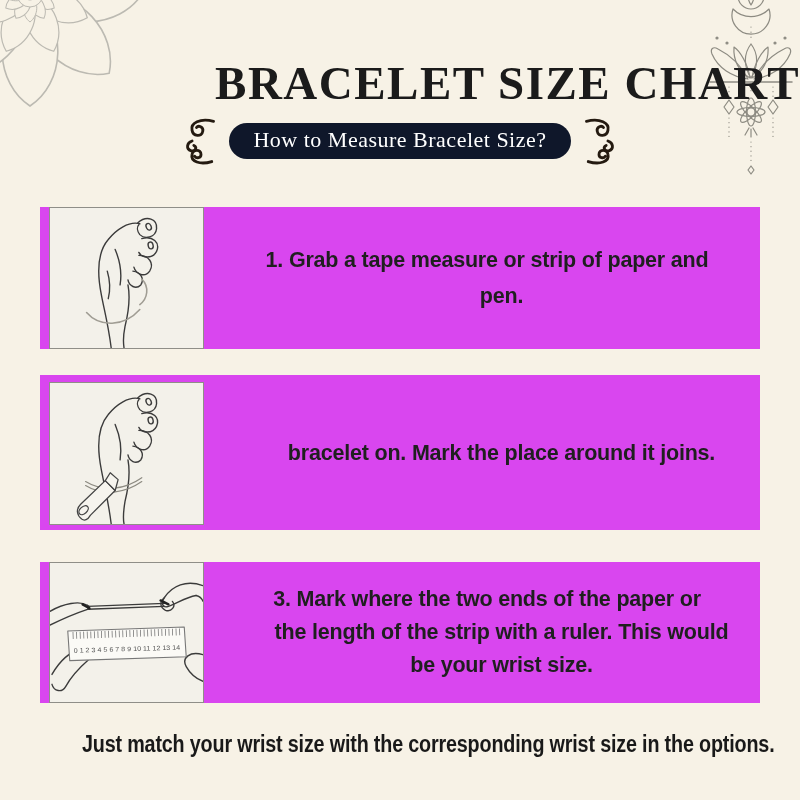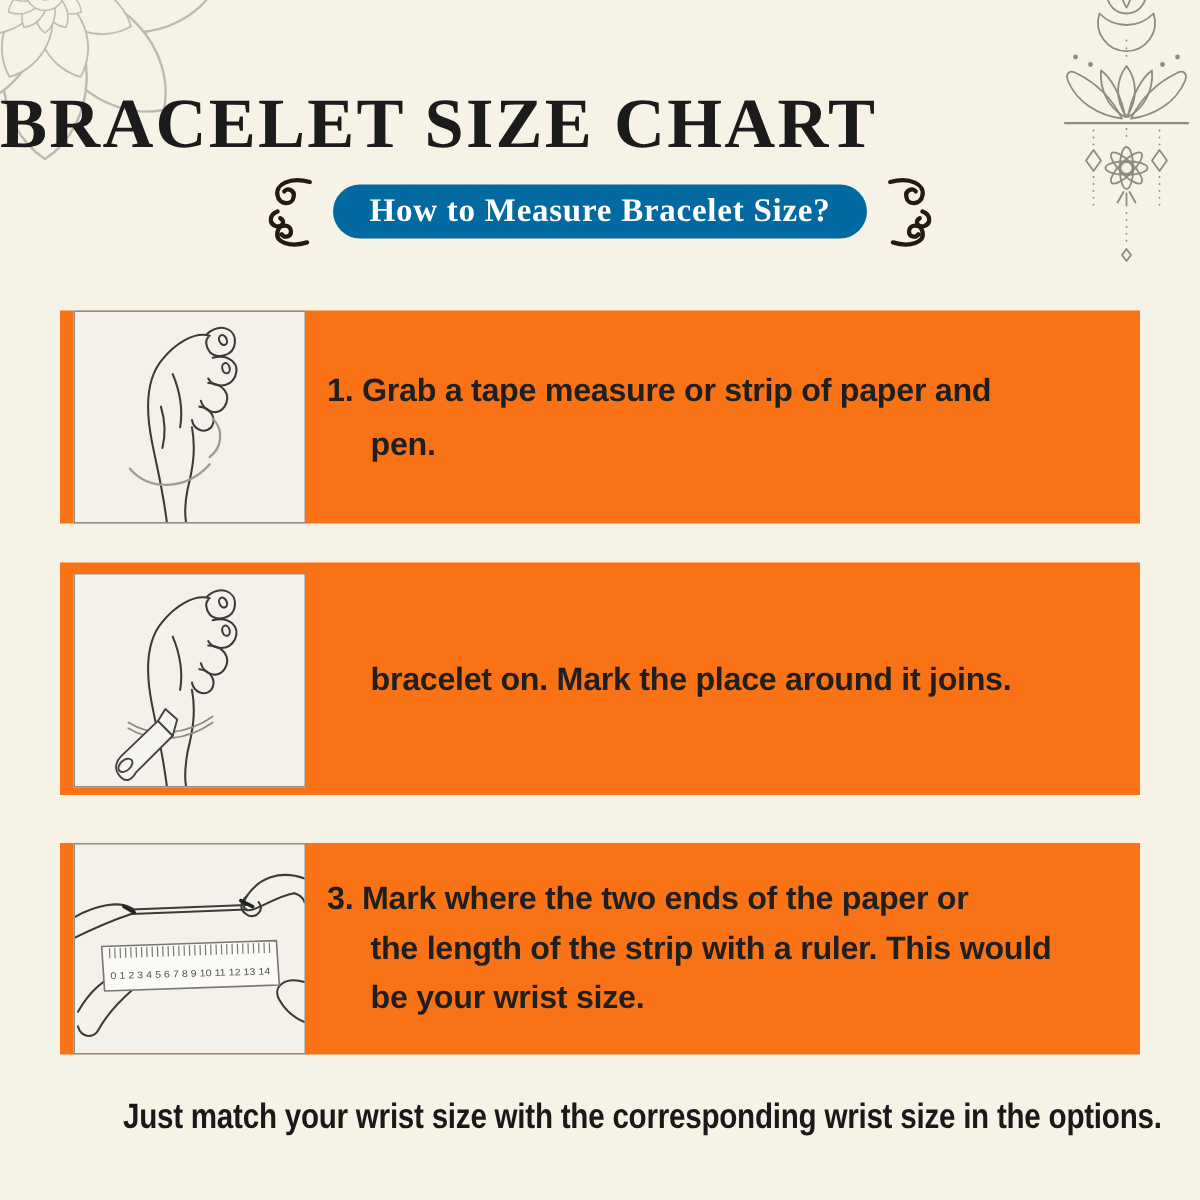--- a/index.html
+++ b/index.html
@@ -7,36 +7,36 @@
   body { font-family:"Liberation Sans", sans-serif; }
   .canvas {
     position:relative; width:800px; height:800px;
     background:#f7f2e6; overflow:hidden; color:#1d1d1d;
   }
   .orn { position:absolute; pointer-events:none; }
   #mandala { left:0; top:0; }
   #lotus { left:698px; top:0; }
   .title {
     position:absolute; top:57px; left:0; width:100%;
-    text-align:left; font-family:"Liberation Serif", serif;
+    text-align:right; font-family:"Liberation Serif", serif;
     font-weight:700; font-size:47px; line-height:52px;
     letter-spacing:1.5px; color:#1b1b1b; white-space:nowrap;
   }
   .badge-row {
     position:absolute; top:116px; left:0; width:100%;
     display:flex; justify-content:center; align-items:center; gap:11px;
   }
   .badge {
-    background:#0369a1; color:#ffffff;
-    font-family:"Liberation Serif", serif; font-weight:700;
+    background:#0f172a; color:#ffffff;
+    font-family:"Liberation Serif", serif; font-weight:400;
     font-size:22px; line-height:22px; letter-spacing:0.5px;
     padding:6px 24px 8px; border-radius:19px; white-space:nowrap;text-align:center;
   }
   .panel {
-    position:absolute; left:40px; width:720px; background:#f97316;
+    position:absolute; left:40px; width:720px; background:#d946ef;text-align:center;
   }
   .p1 { top:207px; height:142px; }
   .p2 { top:375px; height:155px; }
   .p3 { top:562px; height:141px; }
   .illus {
     position:absolute; left:9px; top:0; bottom:0; width:155px;
     background:#f3f1ea; border:1px solid #8f8e88;
   }
   .p2 .illus { top:7px; bottom:5px; }
   .illus svg { width:100%; height:100%; display:block; }

